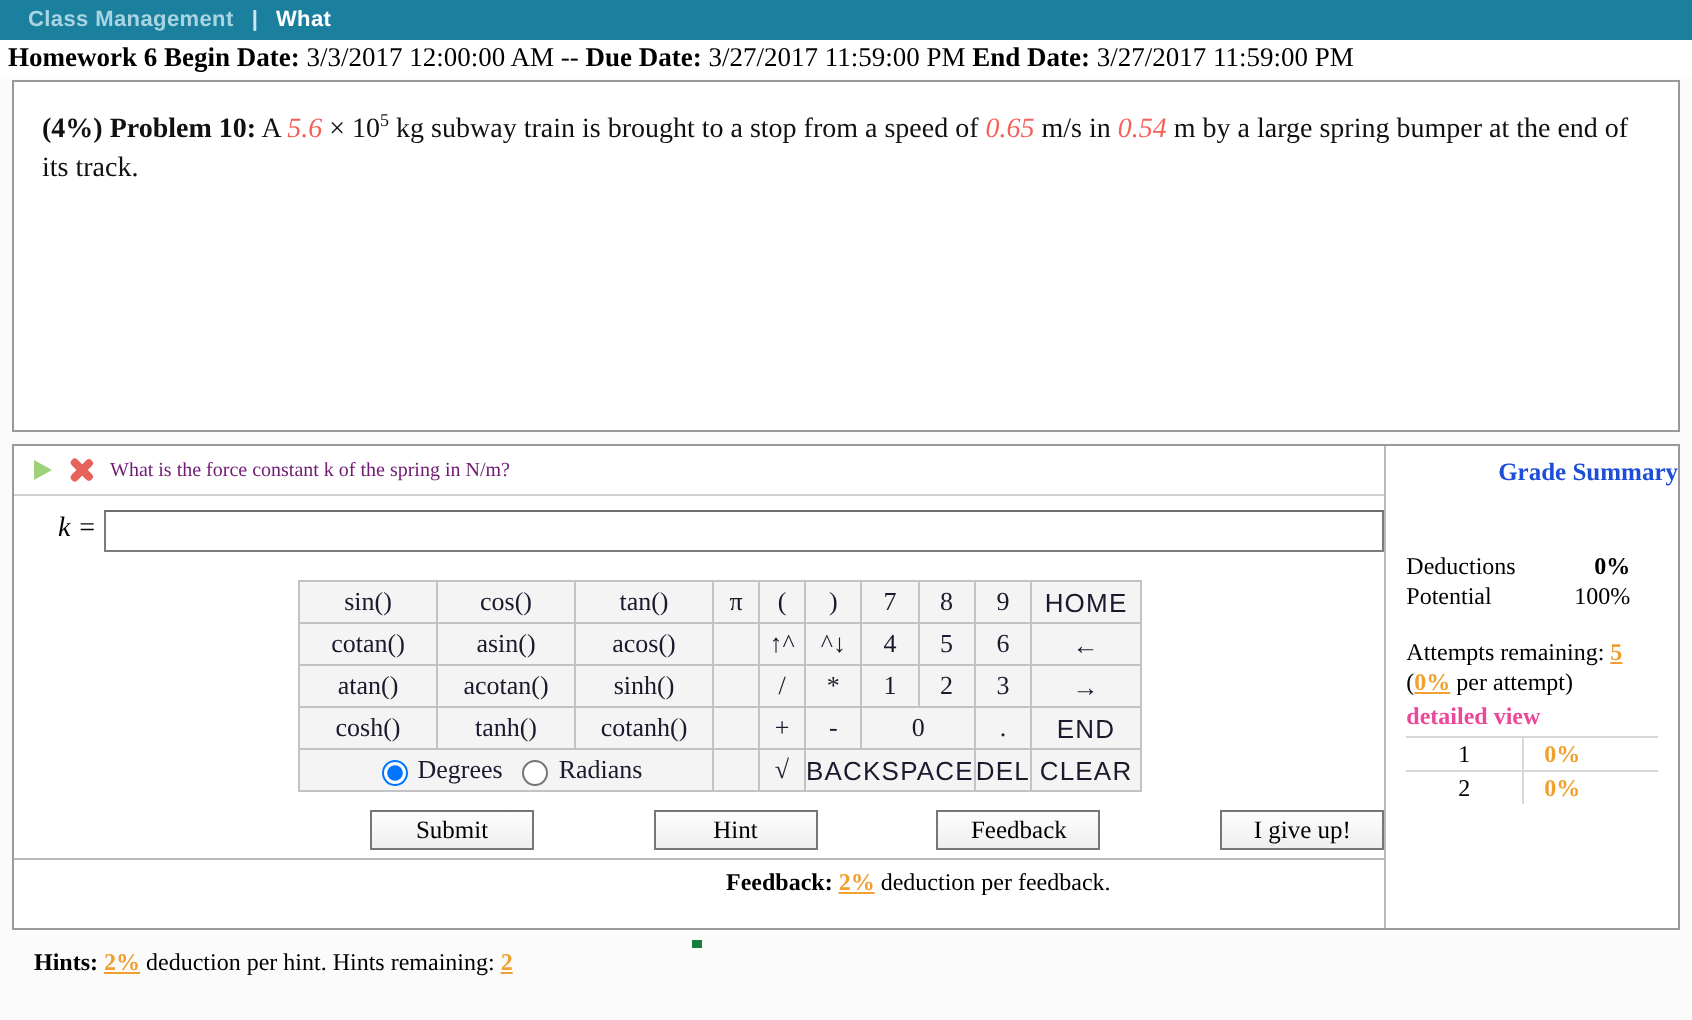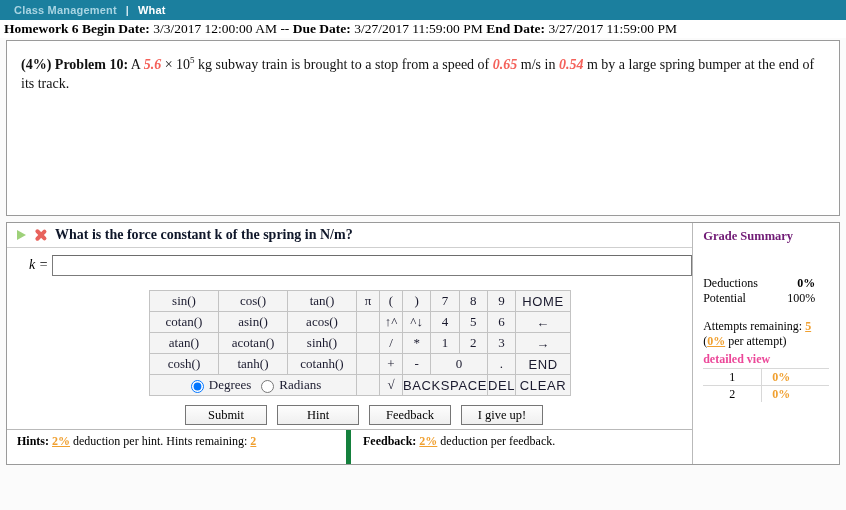--- a/index.html
+++ b/index.html
@@ -61,21 +61,21 @@
   }
   .problem-text {
     font-size: 14px;
     line-height: 19px;
     color: #111;
   }
   .problem-text b { font-weight: bold; }
   .val {
     color: #f4615a;
     font-style: italic;
-    font-weight: bold;
+    font-weight: normal;
   }
   sup { font-size: 9px; vertical-align: super; }
 
   
   .qa-box {
     margin: 6px 6px 0 6px;
     border: 1px solid #9a9a9a;
     background: #ffffff;
     height: 243px;
     box-sizing: border-box;
@@ -117,21 +117,21 @@
   .icon-redx::before, .icon-redx::after {
     content: "";
     position: absolute;
     left: 4.5px; top: -1px;
     width: 3.5px; height: 14px;
     background: #e8625c;
     border-radius: 2px;
   }
   .icon-redx::before { transform: rotate(45deg); }
   .icon-redx::after  { transform: rotate(-45deg); }
-  .question-text { font-size: 14px; color: #0f172a; font-weight: bold; }
+  .question-text { font-size: 10px; color: #701a75; }
 
   
   .answer-row {
     height: 34px;
     display: flex;
     align-items: center;
     padding-left: 22px;
     box-sizing: border-box;
   }
   .k-label {
@@ -192,20 +192,21 @@
   }
   .radio-cell-inner input { margin: 0 1px 0 6px; }
   .radio-cell-inner label { cursor: default; }
 
   
   .btn-row {
     display: flex;
     gap: 10px;
     padding-left: 178px;
     padding-top: 9px;
+    justify-content: space-between;
   }
   .btn {
     width: 82px; height: 20px;
     border: 1px solid #767676;
     background: linear-gradient(#fdfdfd, #efefef);
     font-family: "Liberation Serif", serif;
     font-size: 12.5px;
     color: #000;
     cursor: pointer;
     padding: 0;
@@ -217,33 +218,34 @@
     display: flex;
     border-top: 1px solid #b9b9b9;
     height: 34px;
   }
   .hf-cell {
     padding: 4px 0 0 10px;
     font-size: 12px;
     color: #000;
     box-sizing: border-box;
   }
-  .hf-cell.left  { flex: 0 0 344px; border-right: 5px solid #15803d; }
+  .hf-cell.left  { flex: 0 0 344px; border-right: 5px solid #15803d; margin-top: 40px; }
   .hf-cell.right { flex: 1; padding-left: 12px; }
   .hf-cell b { font-weight: bold; }
   .pct {
     color: #f0a030;
     font-weight: bold;
     text-decoration: underline;
   }
 
   
   .gs-title {
-    font-size: 12.5px; font-weight: bold; color: #701a75;
+    font-size: 12.5px; font-weight: bold; color: #1d4ed8;
     margin-bottom: 1px;
+    text-align: right;
   }
   .gs-table { width: 112px; border-collapse: collapse; margin-top: 32px; }
   .gs-table td {
     font-size: 12px; color: #000; padding: 0; height: 15px;
   }
   .gs-table td.v { text-align: right; }
   .orange { color: #f0a030; font-weight: bold; }
   .gs-gap { height: 13px; }
   .gs-line {
     font-size: 12px; color: #000; line-height: 15px;

